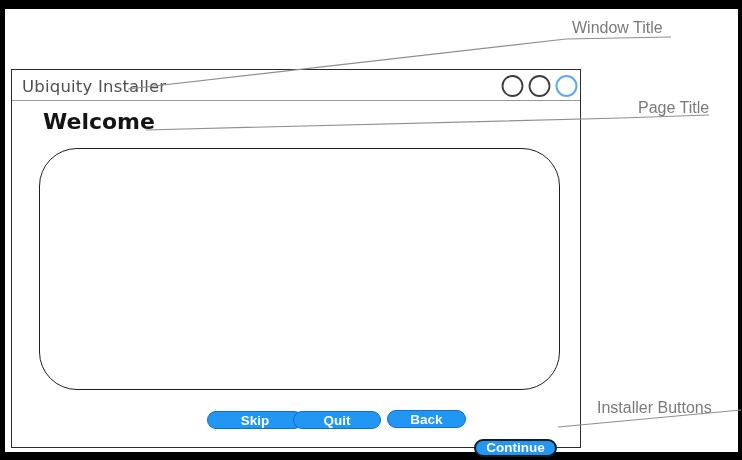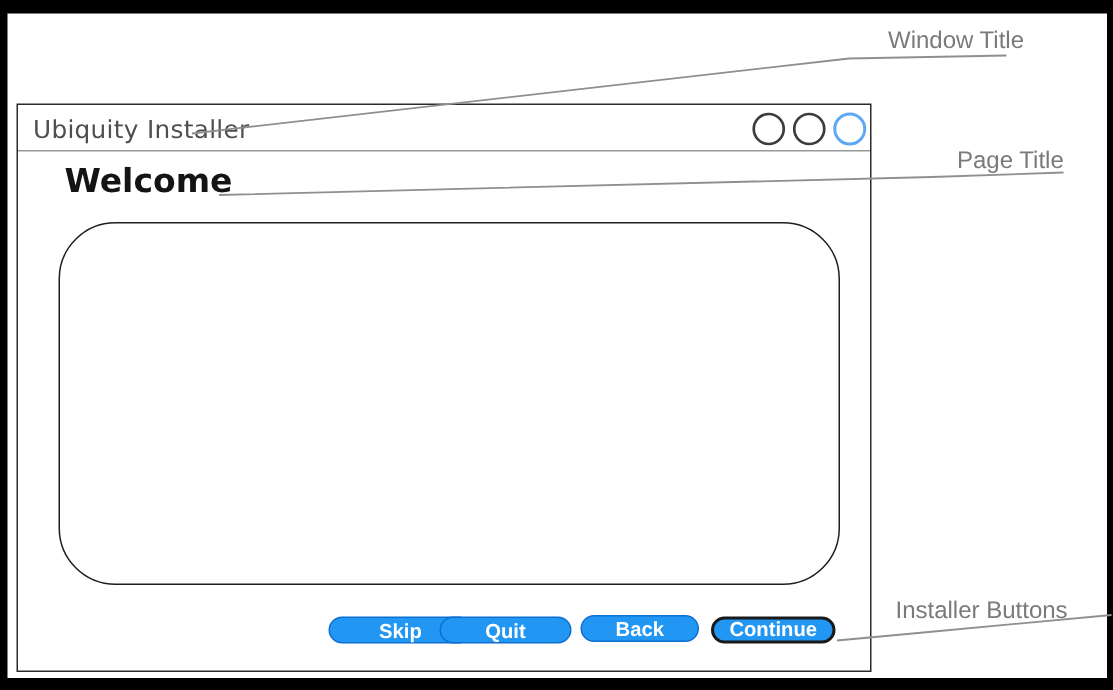--- a/index.html
+++ b/index.html
@@ -29,29 +29,29 @@
   .page-title{position:absolute;left:31px;top:39px;
     font-family:"DejaVu Sans",sans-serif;font-size:22px;font-weight:600;color:#141414;
     white-space:nowrap;}
   .content-area{position:absolute;left:27px;top:78px;width:521px;height:242px;
     border:1.5px solid #1f1f1f;border-radius:38px;background:#fff;}
   
   .pill{position:absolute;top:341px;height:18px;border-radius:9px;
     background:var(--button-fill);border:1.5px solid var(--button-border);
     color:#fff;font-weight:bold;font-size:13.5px;line-height:15px;text-align:center;
     font-family:"Liberation Sans",sans-serif;cursor:pointer;padding:0;}
-  .pill.skip{left:207px;width:96px;}
+  .pill.skip{left:195px;width:96px;}
   .pill.quit{left:281px;width:88px;}
   .pill.back{left:375px;width:79px;top:340px;}
-  .pill.continue{left:462px;width:83px;border:2px solid var(--continue-border);line-height:14px;}
+  .pill.continue{left:462px;width:83px;border:2px solid var(--continue-border);line-height:14px;margin-top:28px;}
   
   .ann-overlay{position:absolute;left:0;top:0;width:742px;height:460px;pointer-events:none;}
   .ann-label{position:absolute;color:var(--annotation-gray);font-size:16px;
     font-family:"Liberation Sans",sans-serif;white-space:nowrap;}
-  .ann-window-title{left:572px;top:19px;margin-left:20px;}
+  .ann-window-title{left:572px;top:19px;}
   .ann-page-title{left:626px;top:99px;margin-left:12px;}
   .ann-nav-buttons{left:597px;top:399px;}
 </style>
 </head>
 <body>
 
 <div class="canvas">
   <div class="page"></div>
 
   <div class="mock-window">

